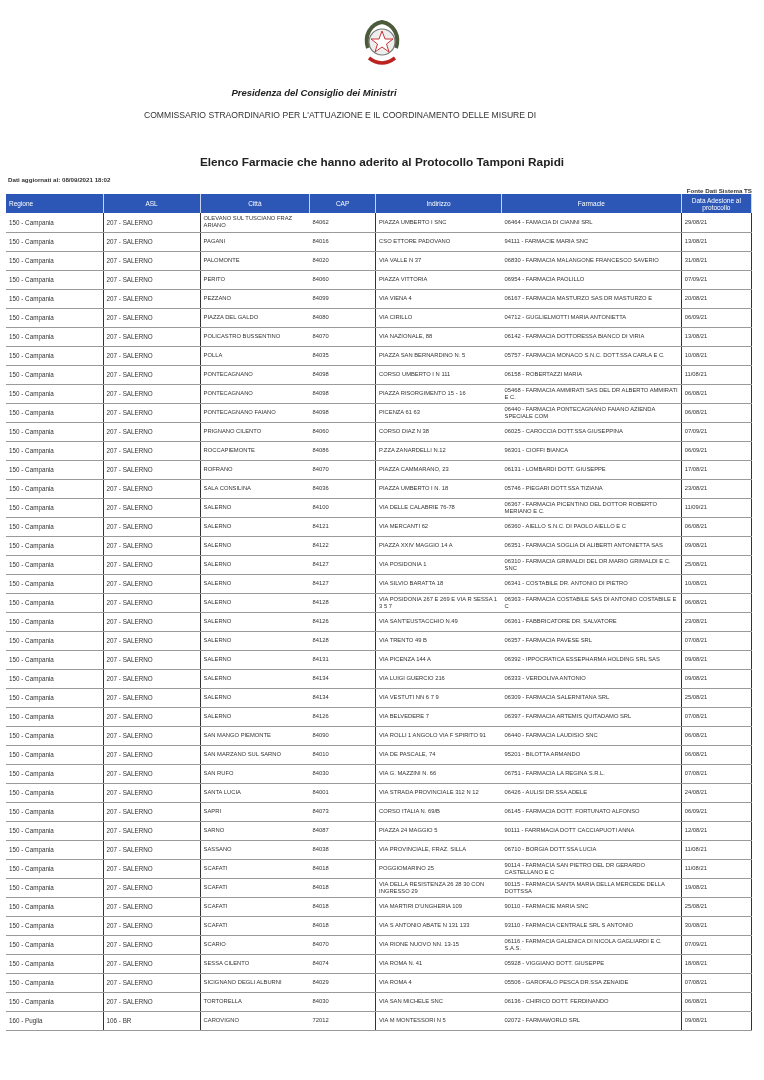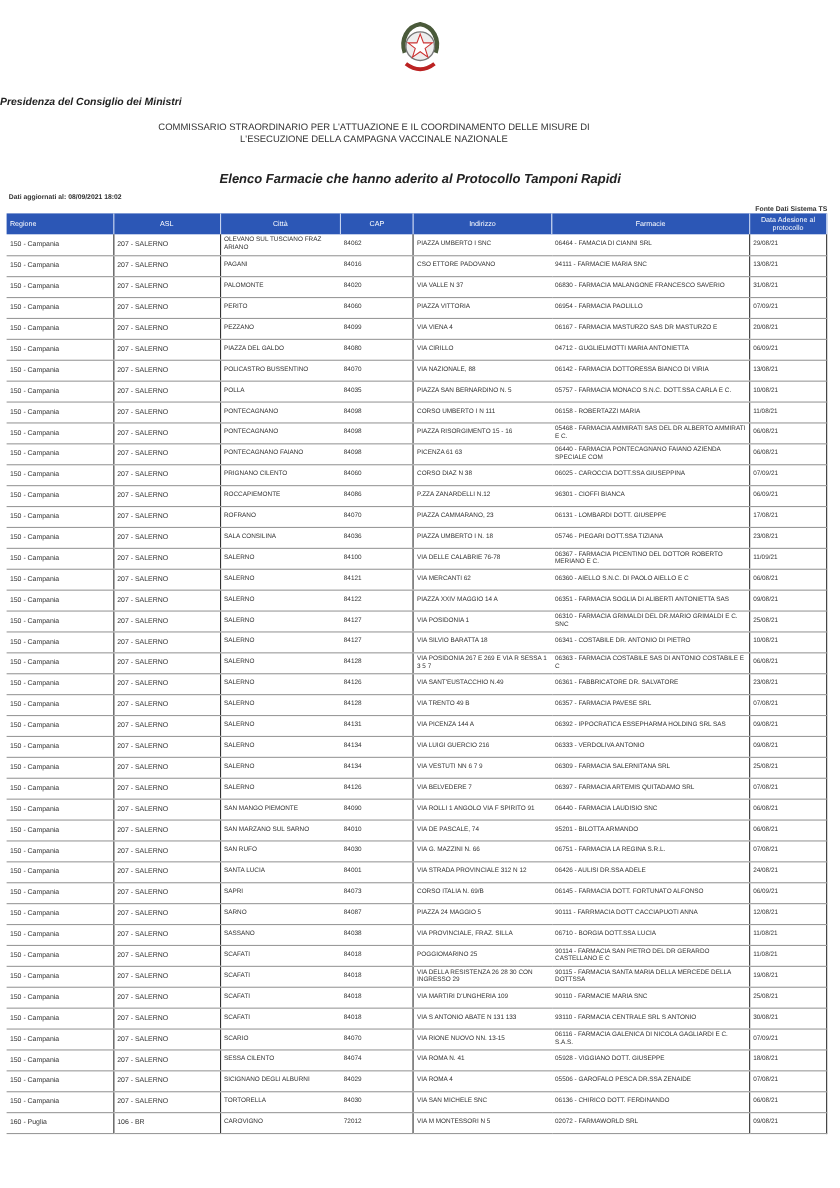--- a/index.html
+++ b/index.html
@@ -1,24 +1,24 @@
 <!DOCTYPE html>
 <html><head>
 <meta charset="utf-8">
 <style>
   html, body { margin:0; padding:0; background:#ffffff; }
   body { width:764px; height:1080px; position:relative; overflow:hidden;
          font-family:"Liberation Sans", sans-serif; color:#222; }
   .logo { position:absolute; left:360px; top:18px; width:44px; height:56px; }
-  .presidenza { position:absolute; top:87px; left:0; width:628px; text-align:left;
+  .presidenza { position:absolute; top:87px; left:0; width:628px; text-align:center;
          font-style:italic; font-weight:bold; font-size:9.5px; color:#222; }
   .commissario { position:absolute; top:110px; left:0; width:680px; text-align:center;
          font-size:8.6px; line-height:10.5px; color:#333; }
   .doc-title { position:absolute; top:155px; left:0; width:764px; text-align:center;
-         font-weight:bold; font-size:11.8px; color:#222;font-style:italic; }
+         font-weight:bold; font-size:11.8px; color:#222; }
   .updated { position:absolute; top:176px; left:8px; font-weight:bold; font-size:6.2px; color:#333; }
   .source { position:absolute; top:187px; right:12px; font-weight:bold; font-size:6.2px; color:#333; }
   table { position:absolute; top:194px; left:6px; width:746px; border-collapse:collapse; table-layout:fixed; }
   th { background:#2c57b6; color:#fff; font-weight:normal; font-size:6.5px; height:19px;
        border-right:1px solid #c7d4f0; padding:0 3px; text-align:center; line-height:7px; }
   th.left { text-align:left; }
   td { font-size:5.8px; color:#333; padding:0 3px; vertical-align:middle; border-bottom:1px solid #9a9a9a; line-height:7px; }
   td.reg, td.asl { font-size:6.3px; }
   td.asl { border-left:1px solid #333; }
   td.city { border-left:1px solid #333; }
@@ -34,21 +34,20 @@
 <svg class="logo" viewBox="0 0 44 56">
   <path d="M8 30 C4 18 10 6 22 4 C34 6 40 18 36 30" fill="none" stroke="#4a5a3a" stroke-width="4"></path>
   <circle cx="22" cy="24" r="13" fill="#eee" stroke="#777" stroke-width="1.2"></circle>
   <polygon points="22,13 25,21 33,21 26.5,26 29,34 22,29 15,34 17.5,26 11,21 19,21" fill="#fff" stroke="#c33" stroke-width="1"></polygon>
   <path d="M9 40 Q22 50 35 40" fill="none" stroke="#b22" stroke-width="3.5"></path>
 </svg>
 
 <div class="presidenza">Presidenza del Consiglio dei Ministri</div>
 <div class="commissario">
   <div>COMMISSARIO STRAORDINARIO PER L'ATTUAZIONE E IL COORDINAMENTO DELLE MISURE DI</div>
-  <div>L'ESECUZIONE DELLA CAMPAGNA VACCINALE NAZIONALE</div>
 </div>
 <div class="doc-title">Elenco Farmacie che hanno aderito al Protocollo Tamponi Rapidi</div>
 <div class="updated">Dati aggiornati al: 08/09/2021 18:02</div>
 <div class="source">Fonte Dati Sistema TS</div>
 
 <table>
   <colgroup>
     <col class="col-reg">
       <col class="col-asl">
       <col class="col-city">

